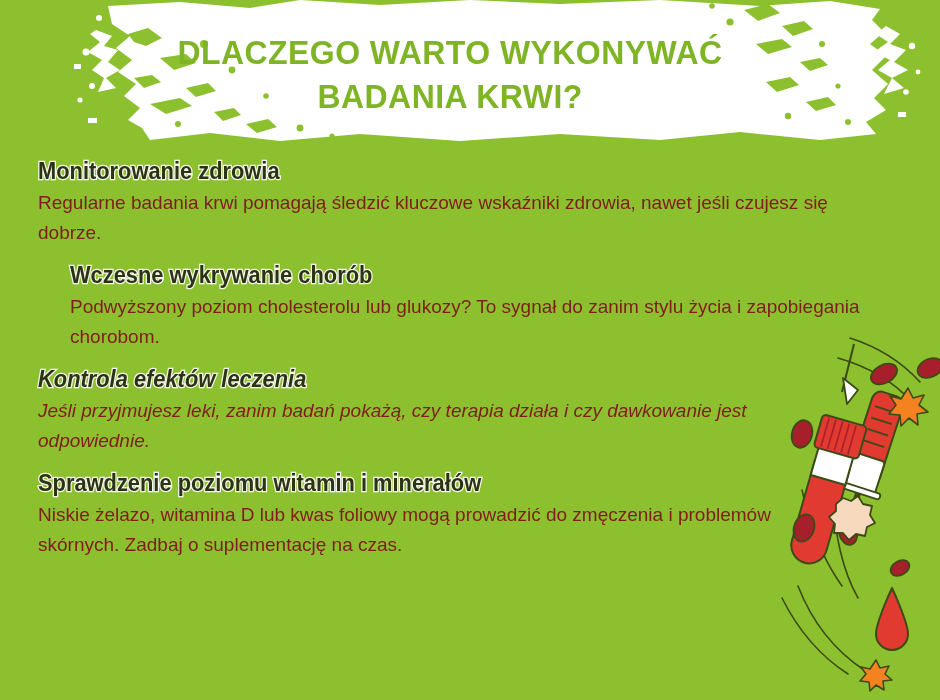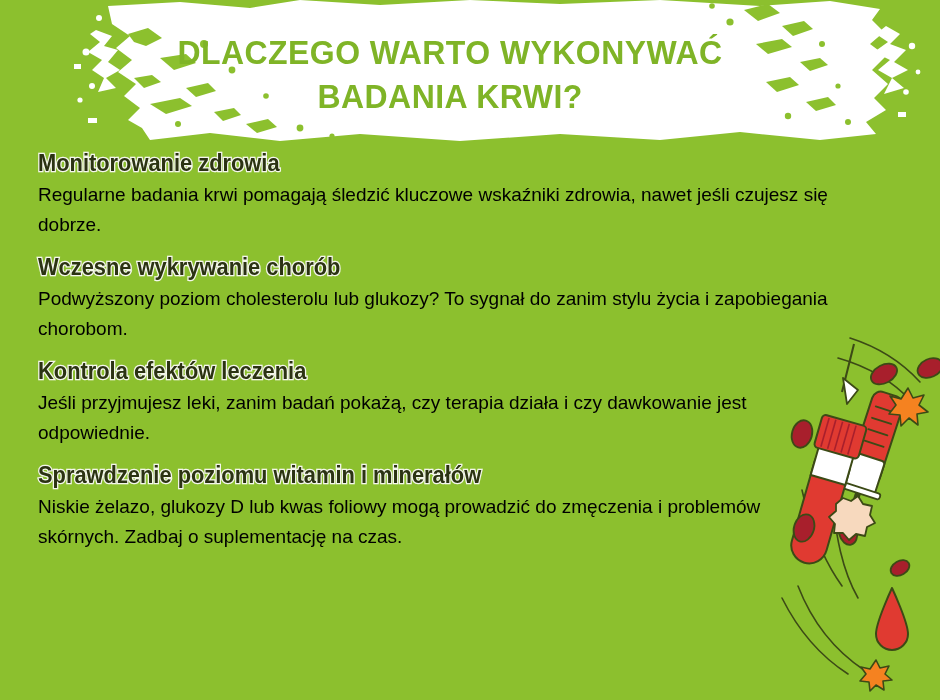--- a/index.html
+++ b/index.html
@@ -69,21 +69,21 @@
     letter-spacing: 0.5px;
     color: #7FB427;
     transform: scaleX(0.94);
     white-space: nowrap;
   }
 
   
   #content {
     position: absolute;
     left: 38px;
-    top: 148px;
+    top: 156px;
     width: 830px;
   }
   .section {
     margin-bottom: 6px;
   }
   .section-heading {
     font-family: "Liberation Sans", sans-serif;
     font-weight: bold;
     font-size: 23px;
     line-height: 30px;
@@ -93,28 +93,28 @@
     -webkit-text-stroke: 2.6px #F4F6EC;
     paint-order: stroke fill;
     margin: 0 0 2px 0;
     white-space: nowrap;
   }
   .section-body {
     font-family: "Liberation Sans", sans-serif;
     font-weight: normal;
     font-size: 19px;
     line-height: 30px;
-    color: #000000;
+    color: #7f1d1d;
     margin: 0;
     max-width: 800px;
   }
   
   .section.s1 { margin-bottom: 12px; }
-  .section.s2 { margin-bottom: 12px; }
-  .section.s3 { margin-bottom: 12px; }
+  .section.s2 { margin-bottom: 12px; margin-left: 32px; }
+  .section.s3 { margin-bottom: 12px; font-style: italic; }
   .section.s4 { margin-bottom: 6px; }
   .section.s5 { margin-bottom: 0; }
 </style>
 </head>
 <body>
 
 <div id="poster">
 
   <div id="decor">
     <svg width="160" height="370" viewBox="0 0 160 370" xmlns="http://www.w3.org/2000/svg">
@@ -259,18 +259,18 @@
       <p class="section-body">Podwyższony poziom cholesterolu lub glukozy? To sygnał do zanim stylu życia i zapobiegania chorobom.</p>
     </div>
 
     <div class="section s3">
       <p class="section-heading">Kontrola efektów leczenia</p>
       <p class="section-body">Jeśli przyjmujesz leki, zanim badań pokażą, czy terapia działa i czy dawkowanie jest odpowiednie.</p>
     </div>
 
     <div class="section s4">
       <p class="section-heading">Sprawdzenie poziomu witamin i minerałów</p>
-      <p class="section-body">Niskie żelazo, glukozy D lub kwas foliowy mogą prowadzić do zmęczenia i problemów skórnych. Zadbaj o suplementację na czas.</p>
+      <p class="section-body">Niskie żelazo, witamina D lub kwas foliowy mogą prowadzić do zmęczenia i problemów skórnych. Zadbaj o suplementację na czas.</p>
     </div>
 
 
   </div>
 </div>
 
 </body></html>

